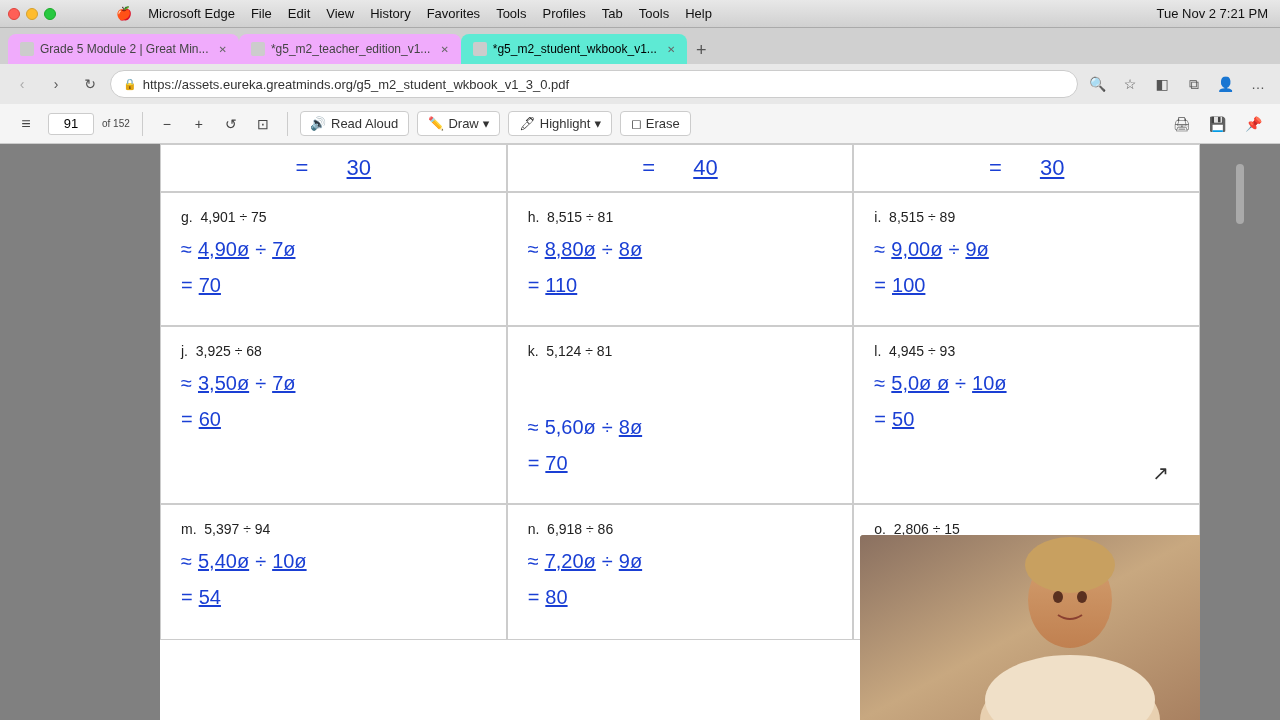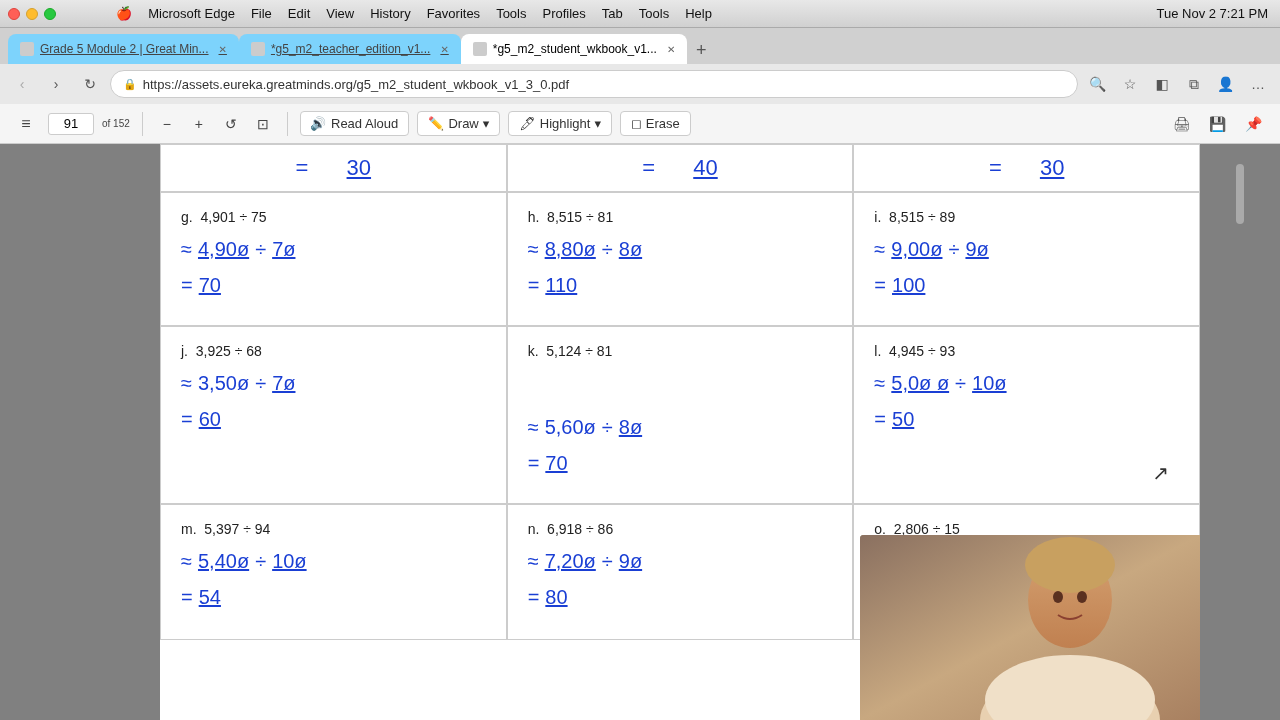--- a/index.html
+++ b/index.html
@@ -33,22 +33,22 @@
       height: 30px;
       padding: 0 12px;
       display: flex;
       align-items: center;
       border-radius: 8px 8px 0 0;
       font-size: 12px;
       gap: 6px;
       max-width: 240px;
       position: relative;
     }
-    .tab.active { background: #ffffff; }
-    .tab.inactive { background: #7dd3fc; color: #444; text-decoration: underline; }
+    .tab.active { background: #5eead4; }
+    .tab.inactive { background: #f0abfc; color: #444; }
     .tab-close { font-size: 10px; color: #666; cursor: pointer; margin-left: 4px; }
     .tab-new { width: 28px; height: 28px; display: flex; align-items: center; justify-content: center; font-size: 18px; color: #555; cursor: pointer; }
     .tab-favicon { width: 14px; height: 14px; background: #ccc; border-radius: 2px; }
 
     .address-bar-row {
       height: 40px;
       display: flex;
       align-items: center;
       padding: 0 8px;
       gap: 6px;
@@ -307,21 +307,21 @@
       </div>
     </div>
 
     <div class="math-grid">
 
       <div class="math-cell">
         <div class="problem-label">
           j.&nbsp;&nbsp;3,925 ÷ 68
         </div>
         <div class="math-handwritten">
-          <div class="math-line">≈ <span style="">3,50ø</span> ÷ <span style="text-decoration:underline;">7ø</span></div>
+          <div class="math-line">≈ <span style="text-decoration:underline;">3,50ø</span> ÷ <span style="text-decoration:underline;">7ø</span></div>
           <div class="math-line">= <span style="text-decoration:underline;text-align:right;">60</span></div>
         </div>
       </div>
 
       <div class="math-cell">
         <div class="problem-label">
           k.&nbsp;&nbsp;5,124 ÷ 81
         </div>
         <div class="math-handwritten">
           <div class="math-line">≈ <span style="margin-top:44px;">5,60ø</span> ÷ <span style="text-decoration:underline;">8ø</span></div>

